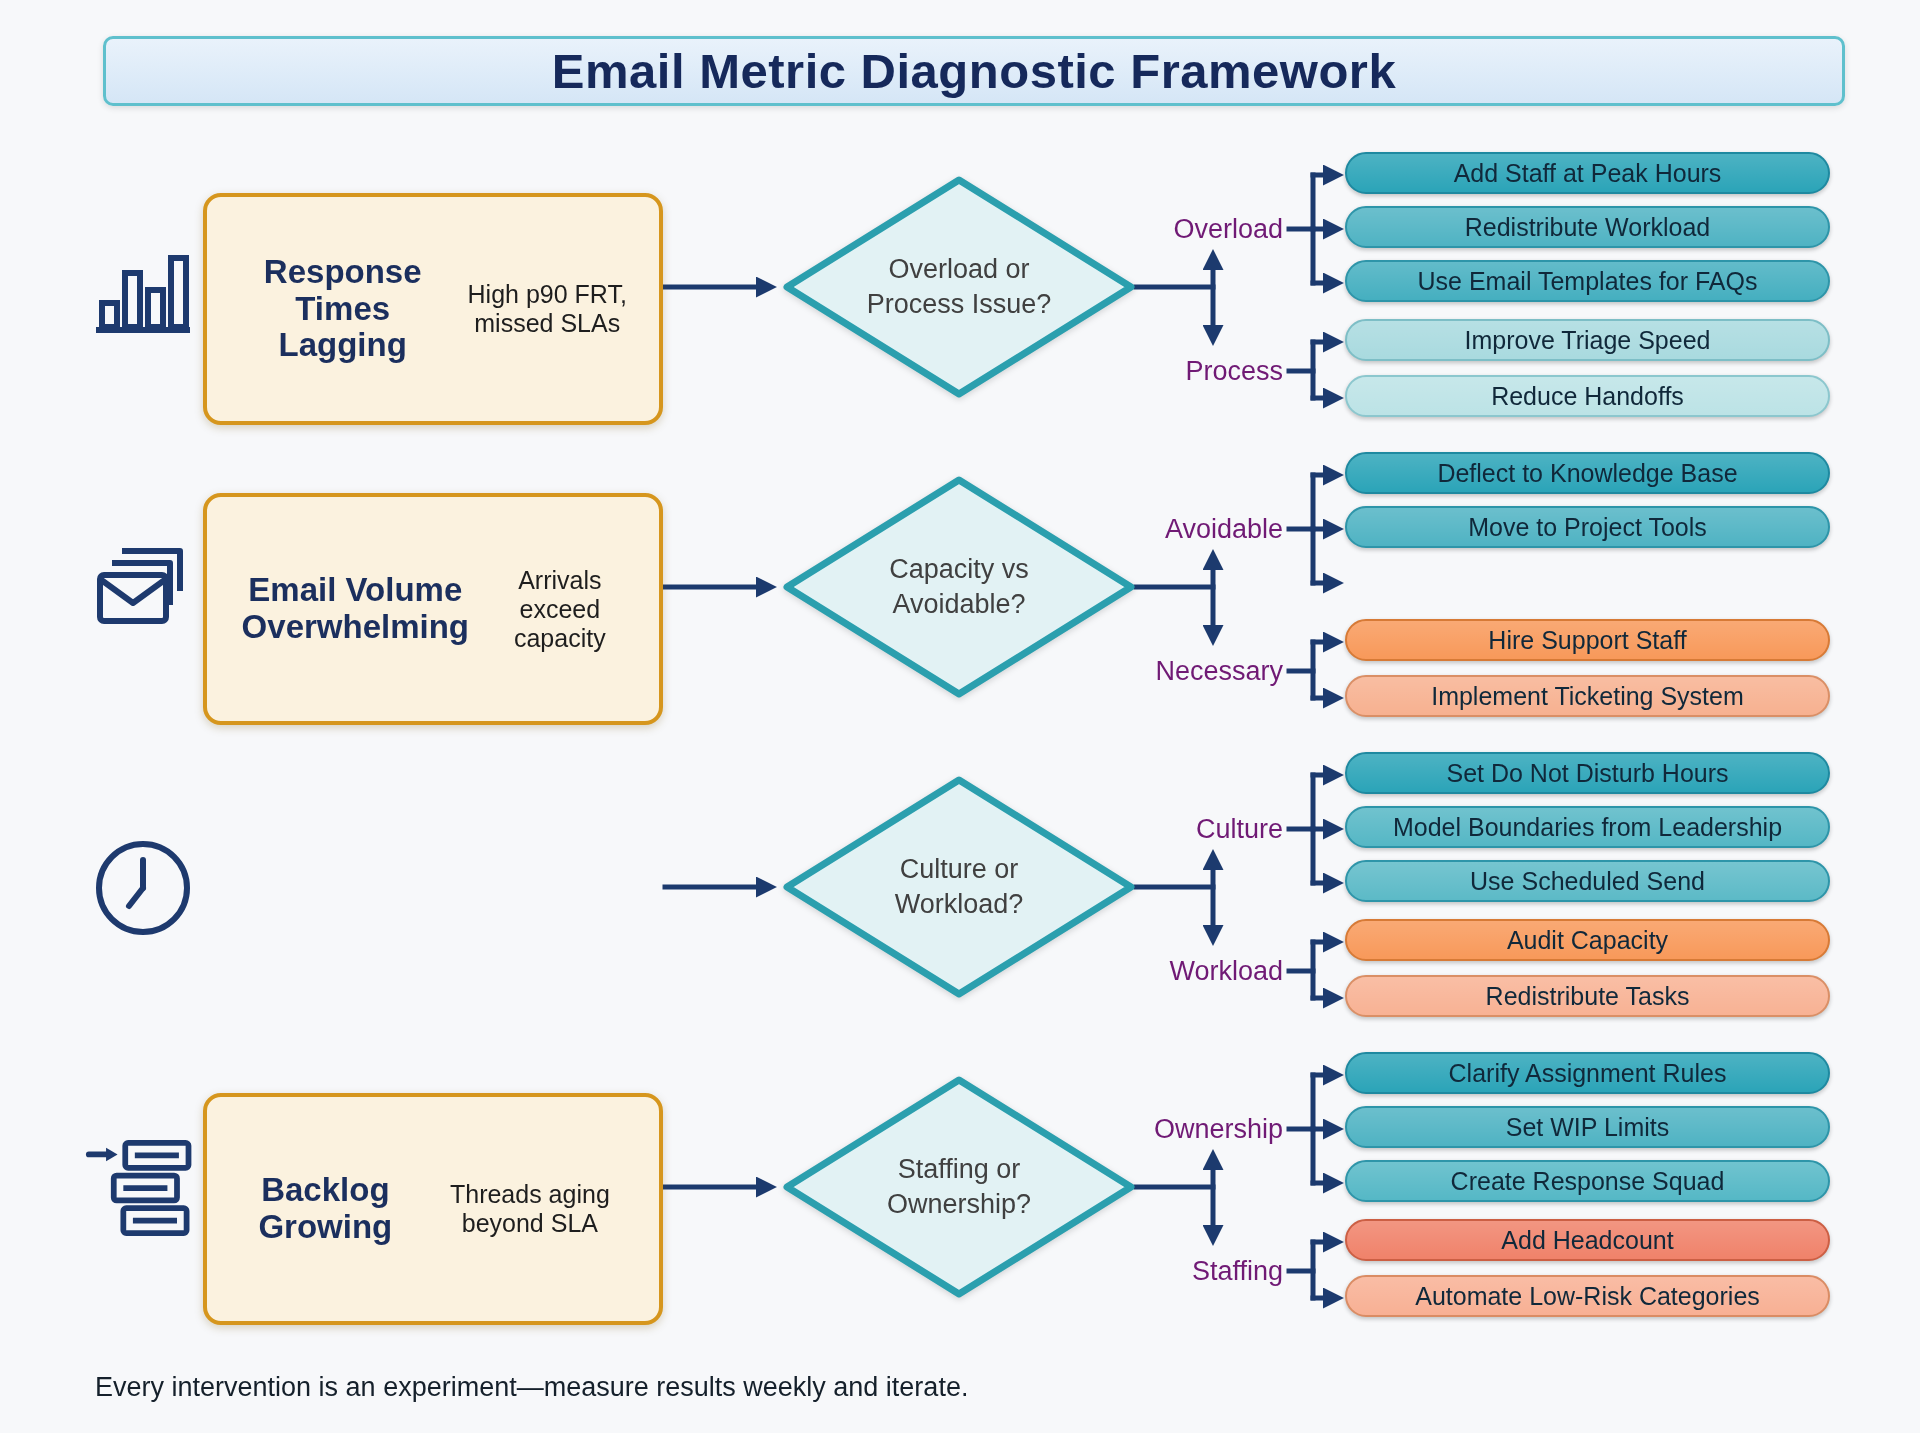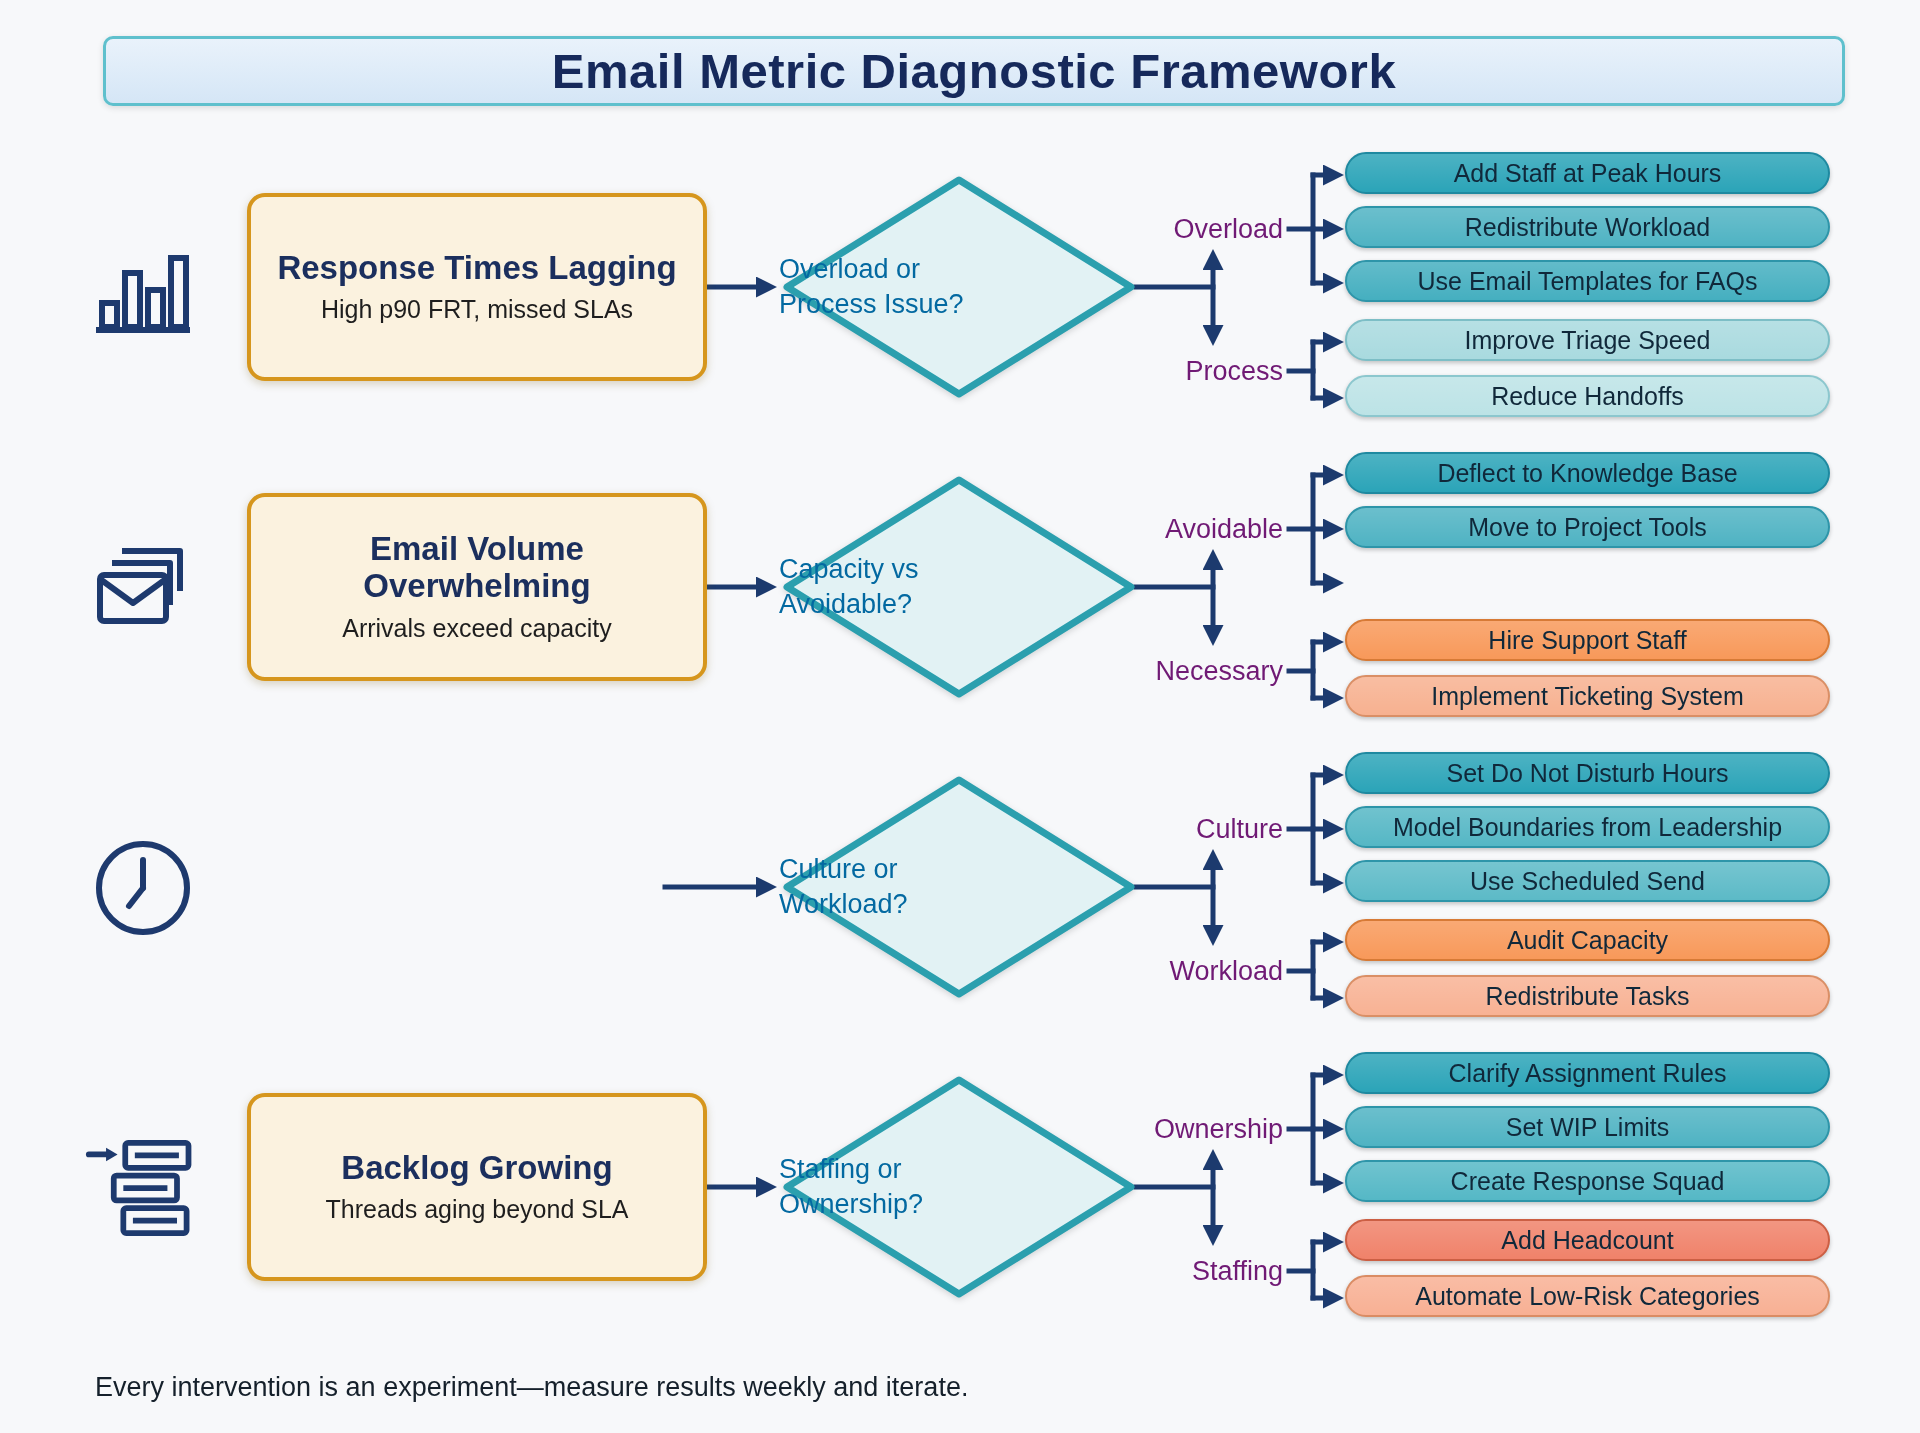--- a/index.html
+++ b/index.html
@@ -8,31 +8,31 @@
   
   .titlebar{position:absolute;left:103px;top:36px;width:1742px;height:70px;box-sizing:border-box;
             background:linear-gradient(#E9F2FB,#D5E6F6);border:3px solid #5FC0CD;border-radius:10px;
             display:flex;align-items:center;justify-content:center;box-shadow:0 2px 6px rgba(0,0,0,.12);}
   .titlebar h1{margin:0;font-size:49px;font-weight:bold;color:#16295B;letter-spacing:.5px;}
   
   .row{position:absolute;left:0;width:1920px;height:300px;}
   .r0{top:152px}.r1{top:452px}.r2{top:752px}.r3{top:1052px}
   .iconbox{position:absolute;left:85px;top:78px;width:115px;height:115px;color:#1E3A6E;
            display:flex;align-items:center;justify-content:center;}
-  .problem{position:absolute;left:203px;top:41px;width:460px;height:188px;box-sizing:border-box;
+  .problem{position:absolute;left:203px;top:41px;width:460px;height:232px;box-sizing:border-box;
            background:#FBF2DF;border:4px solid #D6961D;border-radius:18px;
            box-shadow:0 3px 8px rgba(120,90,20,.25);
-           display:flex;flex-direction:column;align-items:center;justify-content:center;gap:9px;
-           padding:10px 26px;text-align:center;margin-left:44px;}
+           display:flex;align-items:center;justify-content:center;gap:9px;
+           padding:10px 26px;text-align:center;}
   .ptitle{font-size:33px;font-weight:bold;color:#1B2F5E;line-height:1.12;}
   .psub{font-size:25px;color:#1E1E1E;}
   .diamond{position:absolute;left:779px;top:22px;width:360px;height:226px;}
   .diamond svg{position:absolute;inset:0;filter:drop-shadow(0 2px 3px rgba(0,0,0,.15));}
-  .dtext{position:absolute;inset:0;display:flex;flex-direction:column;align-items:flex-start;
-         justify-content:center;font-size:27px;color:#0369a1;line-height:1.3;}
+  .dtext{position:absolute;inset:0;display:flex;flex-direction:column;align-items:center;
+         justify-content:center;font-size:27px;color:#404040;line-height:1.3;}
   .blabel{position:absolute;right:637px;height:34px;display:flex;align-items:center;
           font-size:27px;color:#701a75;white-space:nowrap;}
   .btop{top:60px}.bbottom{top:202px}
   .action{position:absolute;left:1345px;width:485px;height:42px;box-sizing:border-box;
           border:2px solid rgba(0,0,0,.18);border-radius:22px;
           display:flex;align-items:center;justify-content:center;
           font-size:25px;color:#10283A;box-shadow:0 2px 4px rgba(0,0,0,.22);
           background-image:linear-gradient(rgba(255,255,255,.16),rgba(255,255,255,0));}
   .a0{top:0}.a1{top:54px}.a2{top:108px}.a3{top:167px}.a4{top:223px}
   .footer{position:absolute;left:95px;top:1372px;font-size:27px;color:#15202B;}

